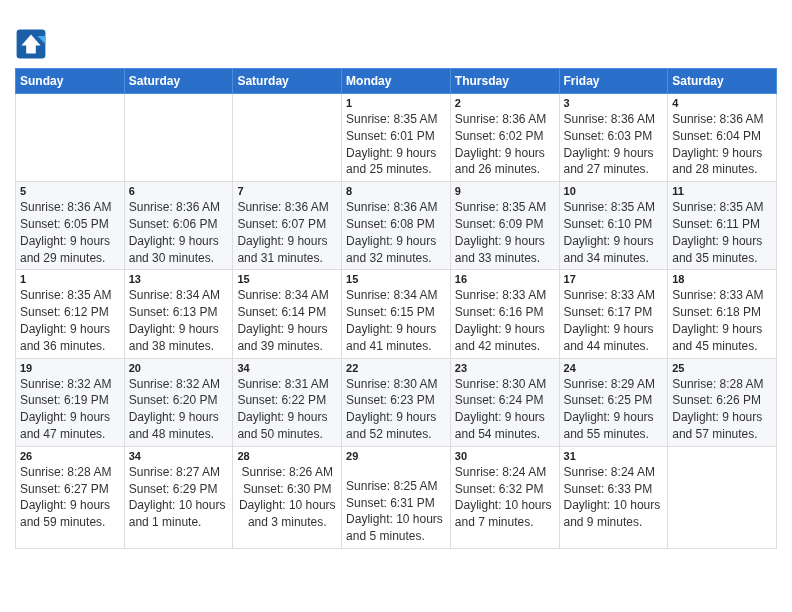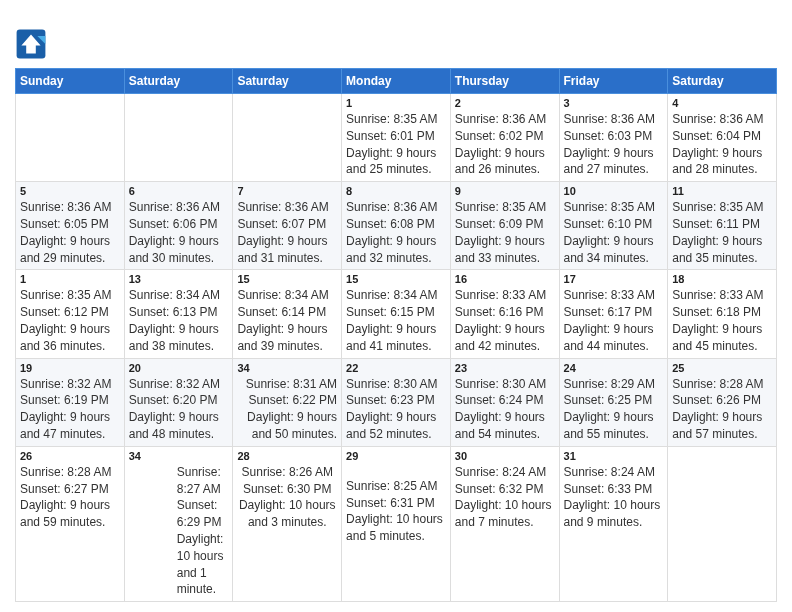--- a/index.html
+++ b/index.html
@@ -281,21 +281,21 @@
           </td>
           <td>
             <div class="day-number">20</div>
             <div class="day-info" style="white-space: pre-line;">Sunrise: 8:32 AM
 Sunset: 6:20 PM
 Daylight: 9 hours
 and 48 minutes.</div>
           </td>
           <td>
             <div class="day-number">34</div>
-            <div class="day-info" style="white-space: pre-line; text-align: right;">Sunrise: 8:31 AM
+            <div class="day-info" style="white-space: pre-line;">Sunrise: 8:31 AM
 Sunset: 6:22 PM
 Daylight: 9 hours
 and 50 minutes.</div>
           </td>
           <td>
             <div class="day-number">22</div>
             <div class="day-info" style="white-space: pre-line;">Sunrise: 8:30 AM
 Sunset: 6:23 PM
 Daylight: 9 hours
 and 52 minutes.</div>
@@ -325,21 +325,21 @@
         <tr>
           <td>
             <div class="day-number">26</div>
             <div class="day-info" style="white-space: pre-line;">Sunrise: 8:28 AM
 Sunset: 6:27 PM
 Daylight: 9 hours
 and 59 minutes.</div>
           </td>
           <td>
             <div class="day-number">34</div>
-            <div class="day-info" style="white-space: pre-line; margin-left: 48px;">Sunrise: 8:27 AM
+            <div class="day-info" style="white-space: pre-line;">Sunrise: 8:27 AM
 Sunset: 6:29 PM
 Daylight: 10 hours
 and 1 minute.</div>
           </td>
           <td>
             <div class="day-number">28</div>
             <div class="day-info" style="white-space: pre-line; text-align: center;">Sunrise: 8:26 AM
 Sunset: 6:30 PM
 Daylight: 10 hours
 and 3 minutes.</div>

